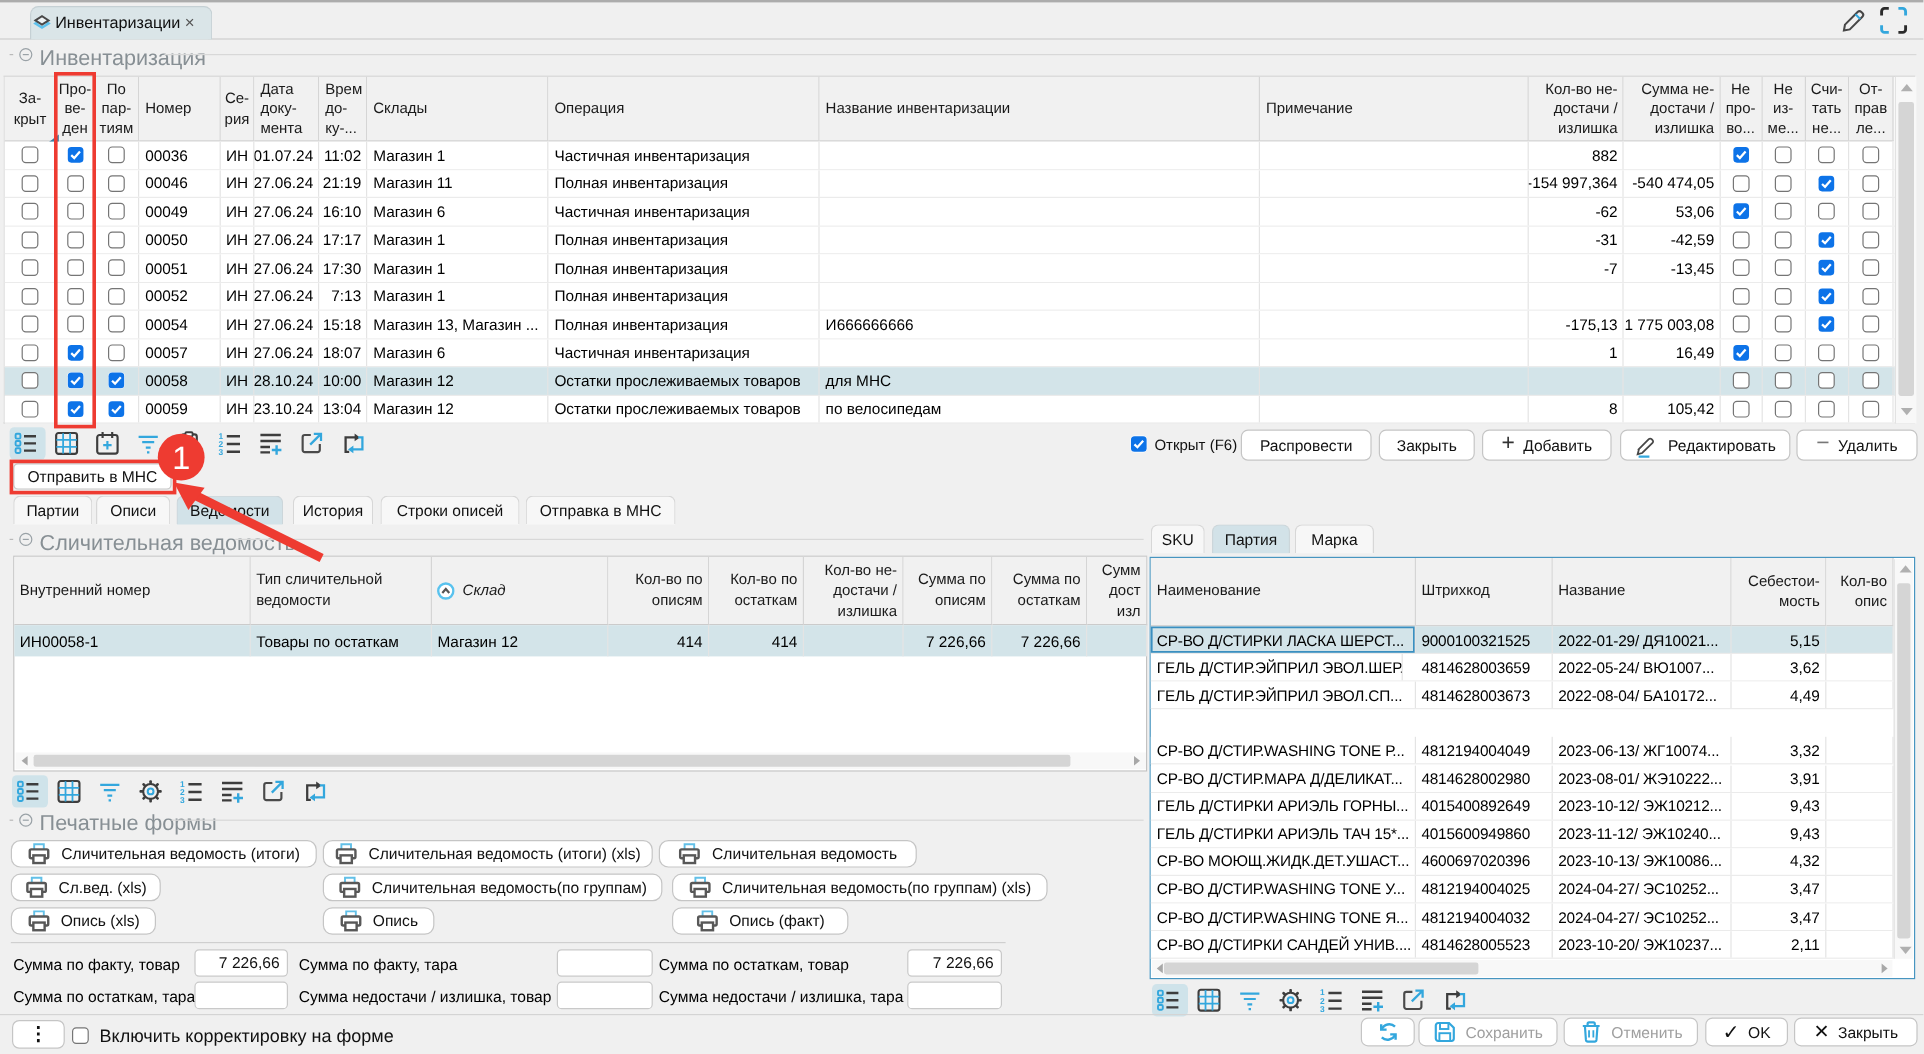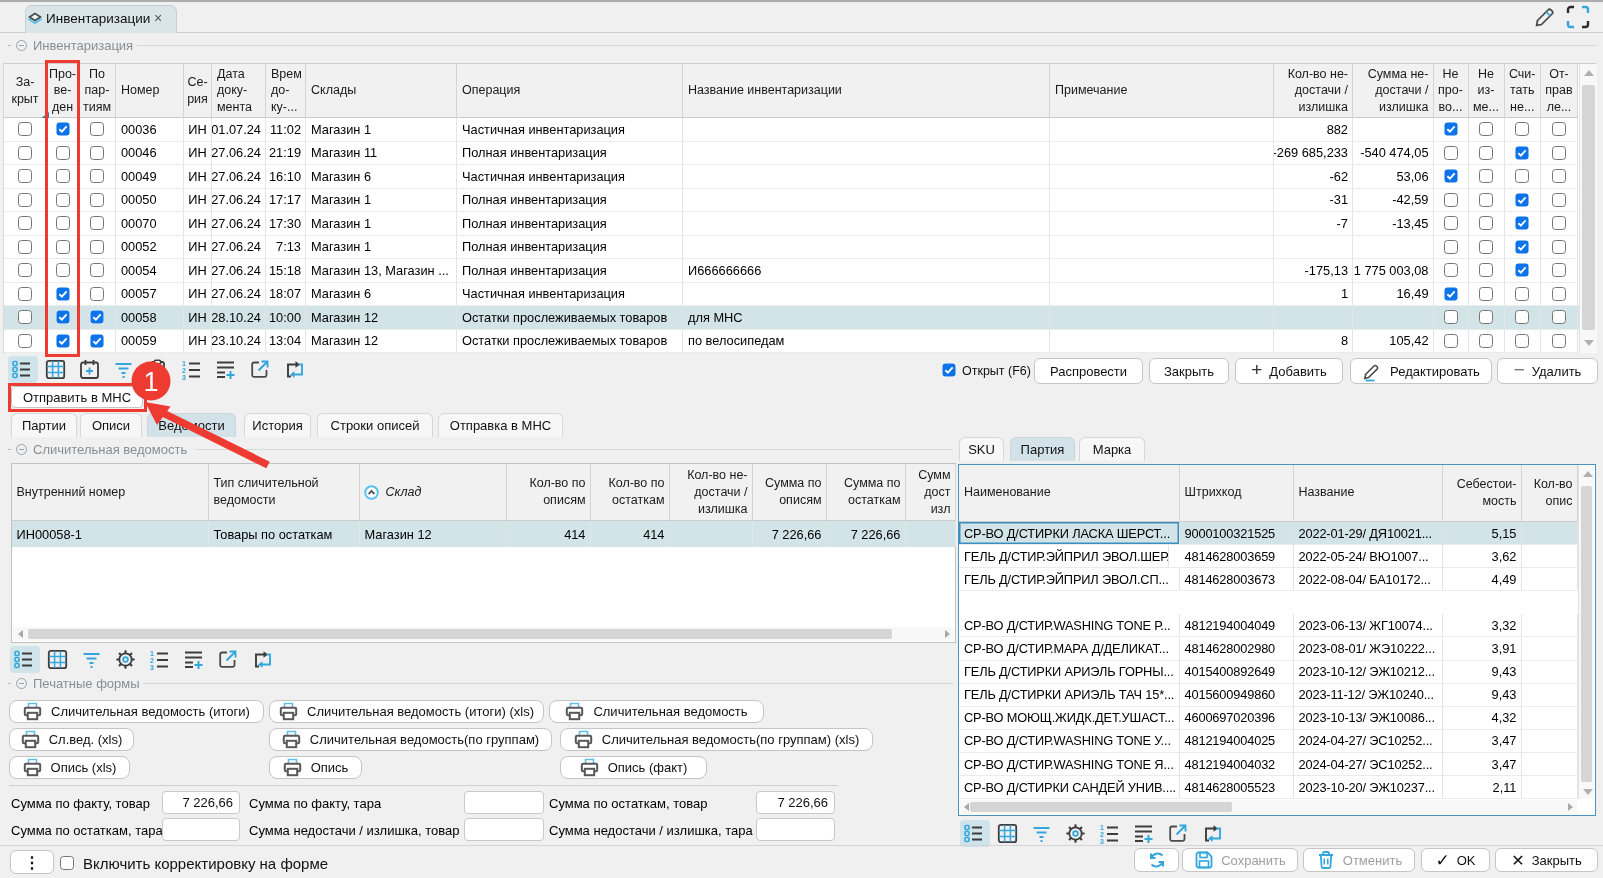--- a/index.html
+++ b/index.html
@@ -26,21 +26,21 @@
 .sbh .thumb { position:absolute; top:2px; bottom:2px; background:#d5d5d5; border-radius:2px; }
 .arr { position:absolute; width:0; height:0; }
 .au { left:4px; border-left:5px solid transparent; border-right:5px solid transparent; border-bottom:6px solid #b0b0b0; }
 .ad { left:4px; border-left:5px solid transparent; border-right:5px solid transparent; border-top:6px solid #b0b0b0; }
 .al { top:3px; border-top:4px solid transparent; border-bottom:4px solid transparent; border-right:5px solid #a8a8a8; }
 .ar { top:3px; border-top:4px solid transparent; border-bottom:4px solid transparent; border-left:5px solid #a8a8a8; }
 
 .tab { position:absolute; height:24px; background:#f7f7f7; border:1px solid #d7d7d7; border-bottom:none; border-radius:6px 6px 0 0; display:flex; align-items:center; justify-content:center; font-size:13px; color:#111; }
 .tab.act { background:#d2e2e8; border-color:#ccd6da; }
 
-.glabel { position:absolute; color:#878f94; font-size:13px; }
+.glabel { position:absolute; color:#878f94; font-size:18px; }
 .gline { position:absolute; height:1px; background:#d8d8d8; }
 .gminus { position:absolute; width:11px; height:11px; border:1.3px solid #9aa2a7; border-radius:50%; }
 .gminus::after { content:""; position:absolute; left:2px; right:2px; top:3.6px; height:1.4px; background:#9aa2a7; }
 
 .t2 { position:absolute; left:10.5px; top:463px; width:945px; height:180px; background:#fff; border:1px solid #c2c2c2; }
 .h2 { position:absolute; top:0; height:57px; background:#f1f1f1; border-right:1px solid #d5d5d5; border-bottom:1px solid #cbcbcb; font-size:12.5px; line-height:17px; color:#1a1a1a; display:flex; flex-direction:column; justify-content:center; }
 .r2 { position:absolute; left:0; width:943px; background:#fff; }
 .r2.sel { background:#d3e4e9; }
 .skl { flex-direction:row !important; align-items:center; justify-content:flex-start; gap:7px; padding-left:4px;font-style:italic; }
 
@@ -150,21 +150,21 @@
         <span class="cb"></span>
       </div>
 <div class="c1 cl" style="left:112px;width:68px">00046</div>
 <div class="c1 cc" style="left:180px;width:28px">ИН</div>
 <div class="c1 cr" style="left:208px;width:54px">27.06.24</div>
 <div class="c1 cr" style="left:262px;width:40px">21:19</div>
 <div class="c1 cl" style="left:302px;width:151px">Магазин 11</div>
 <div class="c1 cl" style="left:453px;width:226px">Полная инвентаризация</div>
 <div class="c1 cl" style="left:679px;width:367px"></div>
 <div class="c1 cl" style="left:1046px;width:224px"></div>
-<div class="c1 cr" style="left:1270px;width:79px">-269 685,233</div>
+<div class="c1 cr" style="left:1270px;width:79px">-154 997,364</div>
 <div class="c1 cr" style="left:1349px;width:80.5px">-540 474,05</div>
 <div class="c1 cc" style="left:1429.5px;width:35.0px">
         <span class="cb"></span>
       </div>
 <div class="c1 cc" style="left:1464.5px;width:36.0px">
         <span class="cb"></span>
       </div>
 <div class="c1 cc" style="left:1500.5px;width:36.5px">
         <span class="cb on">
           <svg width="14" height="14" viewBox="0 0 15 15">
@@ -256,21 +256,21 @@
 <div class="r1" style="top:148.0px;height:23.5px">
 <div class="c1 cc" style="left:0px;width:43px">
         <span class="cb"></span>
       </div>
 <div class="c1 cc" style="left:43px;width:32px">
         <span class="cb"></span>
       </div>
 <div class="c1 cc" style="left:75px;width:37px">
         <span class="cb"></span>
       </div>
-<div class="c1 cl" style="left:112px;width:68px">00070</div>
+<div class="c1 cl" style="left:112px;width:68px">00051</div>
 <div class="c1 cc" style="left:180px;width:28px">ИН</div>
 <div class="c1 cr" style="left:208px;width:54px">27.06.24</div>
 <div class="c1 cr" style="left:262px;width:40px">17:30</div>
 <div class="c1 cl" style="left:302px;width:151px">Магазин 1</div>
 <div class="c1 cl" style="left:453px;width:226px">Полная инвентаризация</div>
 <div class="c1 cl" style="left:679px;width:367px"></div>
 <div class="c1 cl" style="left:1046px;width:224px"></div>
 <div class="c1 cr" style="left:1270px;width:79px">-7</div>
 <div class="c1 cr" style="left:1349px;width:80.5px">-13,45</div>
 <div class="c1 cc" style="left:1429.5px;width:35.0px">

